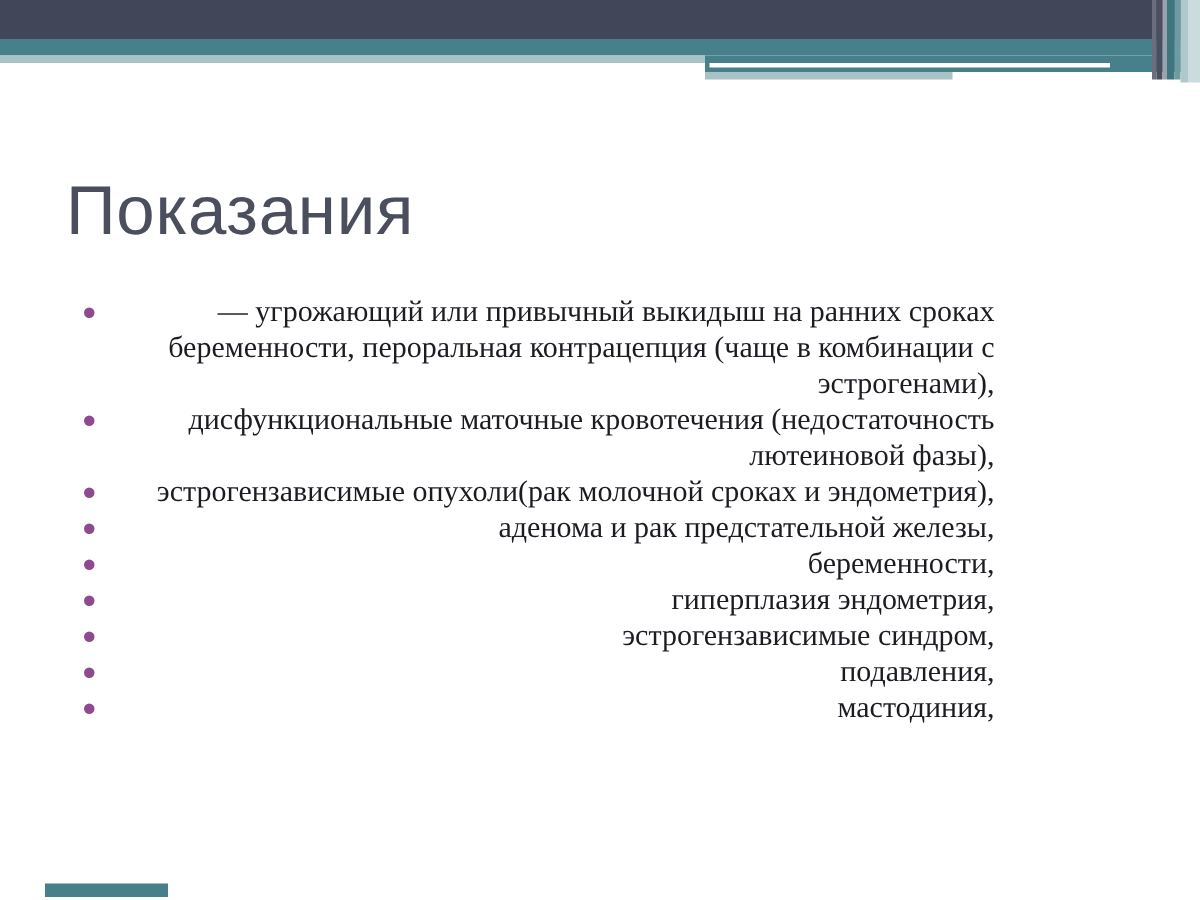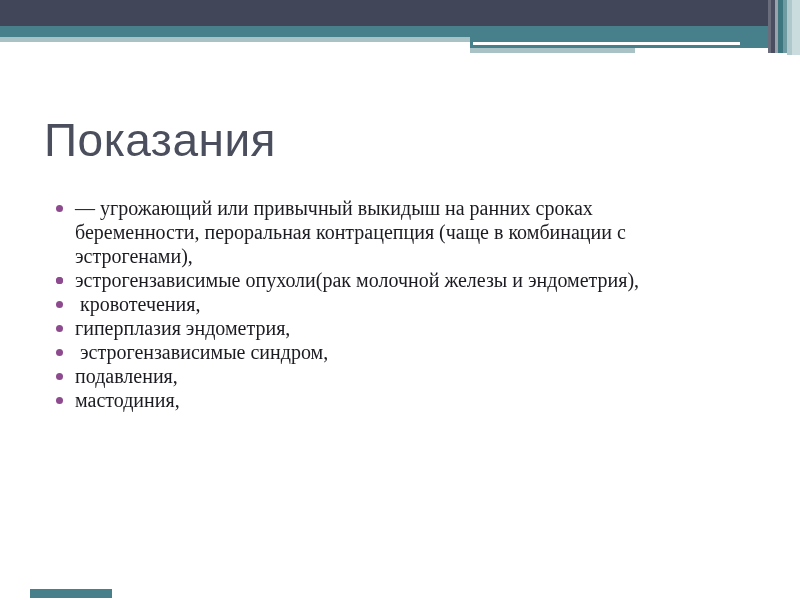--- a/index.html
+++ b/index.html
@@ -50,20 +50,21 @@
     left: 45px;
     top: 196px;
     width: 618px;
     margin: 0;
     padding: 0;
     list-style: none;
     font-family: "Liberation Serif", "DejaVu Serif", serif;
     font-size: 20px;
     line-height: 24px;
     color: var(--bodyText);
+    text-align: right;
   }
   .bullet-item { position: relative; padding-left: 30px; }
   .dot {
     position: absolute;
     left: 11px;
     top: 9px;
     width: 7px;
     height: 7px;
     border-radius: 50%;
     background: var(--bulletDot);
@@ -96,23 +97,24 @@
   <div class="stripe stripe-3"></div>
   <div class="stripe stripe-4"></div>
   <div class="stripe stripe-5"></div>
   <div class="stripe stripe-6"></div>
   <div class="stripe stripe-7"></div>
 
   <h1 class="title">Показания</h1>
 
   <ul class="bullets">
       <li class="bullet-item"><span class="dot"></span><span class="btext">— угрожающий или привычный выкидыш на ранних сроках беременности, пероральная контрацепция (чаще в комбинации с эстрогенами),</span></li>
-      <li class="bullet-item"><span class="dot"></span></li>
-      <li class="bullet-item"><span class="dot"></span><span class="btext">эстрогензависимые опухоли(рак молочной железы и эндометрия),</span></li>
-      <li class="bullet-item"><span class="dot"></span><span class="btext"> кровотечения,</span></li>
+      <li class="bullet-item"><span class="dot"></span><span class="btext">дисфункциональные маточные кровотечения (недостаточность лютеиновой фазы),</span></li>
+      <li class="bullet-item"><span class="dot"></span><span class="btext">эстрогензависимые опухоли(рак молочной сроках и эндометрия),</span></li>
+      <li class="bullet-item"><span class="dot"></span><span class="btext">аденома и рак предстательной железы,</span></li>
+      <li class="bullet-item"><span class="dot"></span><span class="btext"> беременности,</span></li>
       <li class="bullet-item"><span class="dot"></span><span class="btext">гиперплазия эндометрия,</span></li>
       <li class="bullet-item"><span class="dot"></span><span class="btext"> эстрогензависимые синдром,</span></li>
       <li class="bullet-item"><span class="dot"></span><span class="btext">подавления,</span></li>
       <li class="bullet-item"><span class="dot"></span><span class="btext">мастодиния,</span></li>
     </ul>
 
   <div class="footer-bar"></div>
 
 </div>
 

